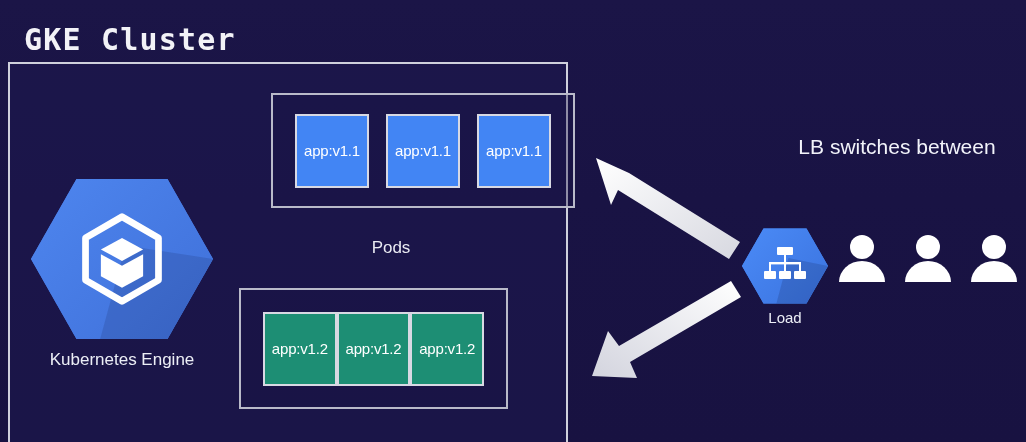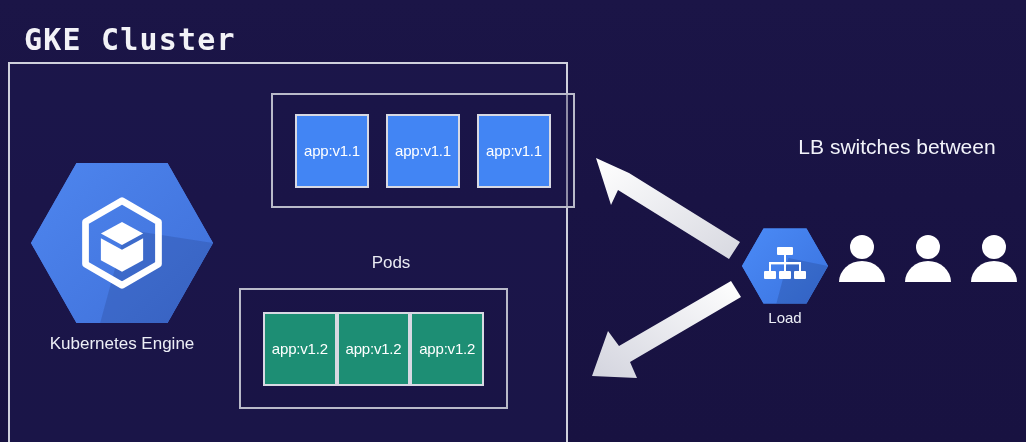--- a/index.html
+++ b/index.html
@@ -81,28 +81,27 @@
   .pod.v12 { background: #1d8e74; }
 
   .pods-label {
     position: absolute;
     left: 239px;
     top: 238px;
     width: 304px;
     text-align: center;
     font-size: 17px;
     color: #e9eaf2;
-    margin-top: 15px;
   }
 
   
   .gke-node {
     position: absolute;
     left: 28px;
-    top: 158px;
+    top: 174px;
     width: 188px;
   }
   .hex-wrap {
     position: relative;
     width: 182px;
     height: 170px;
     margin: 0 auto;
   }
   .hex {
     position: absolute;

